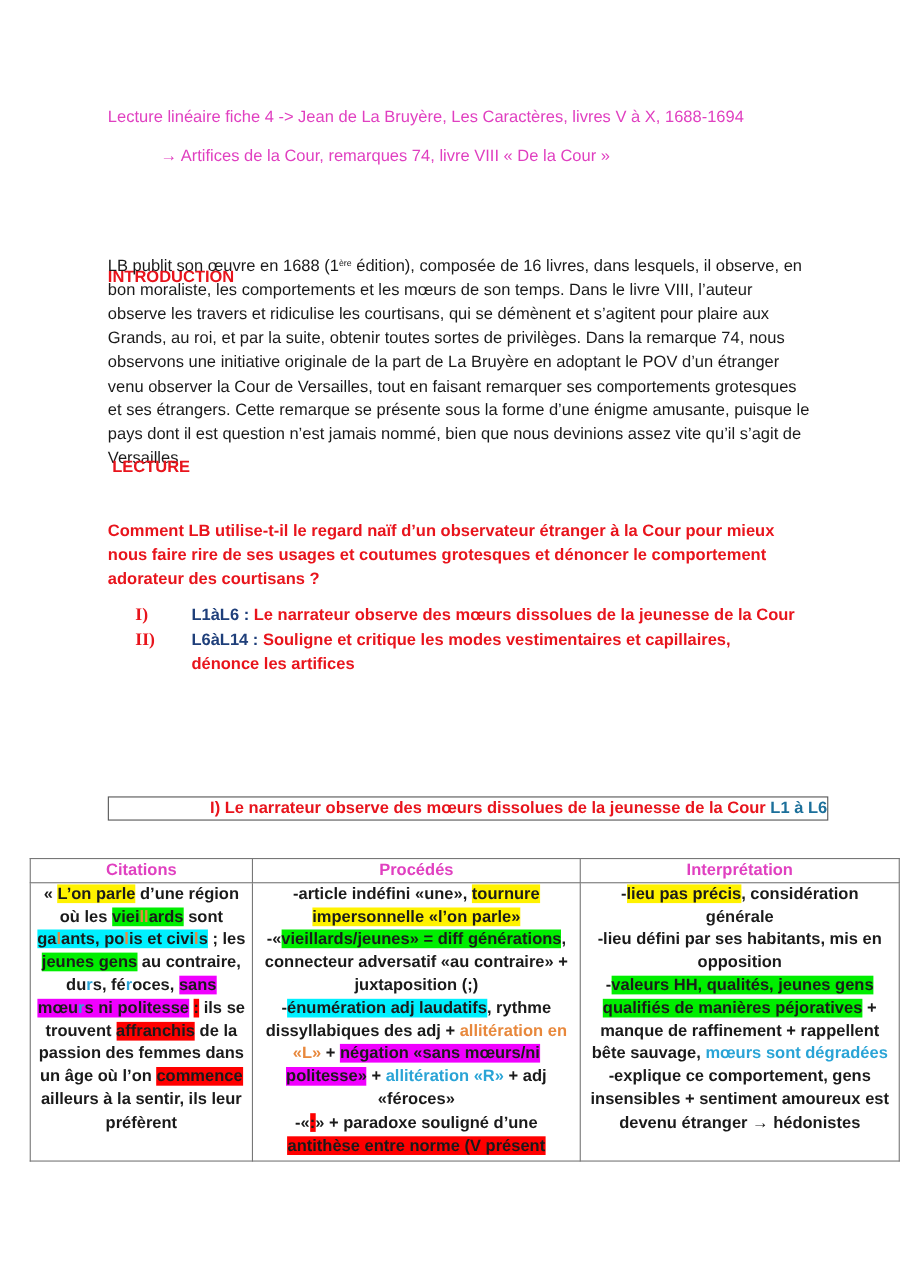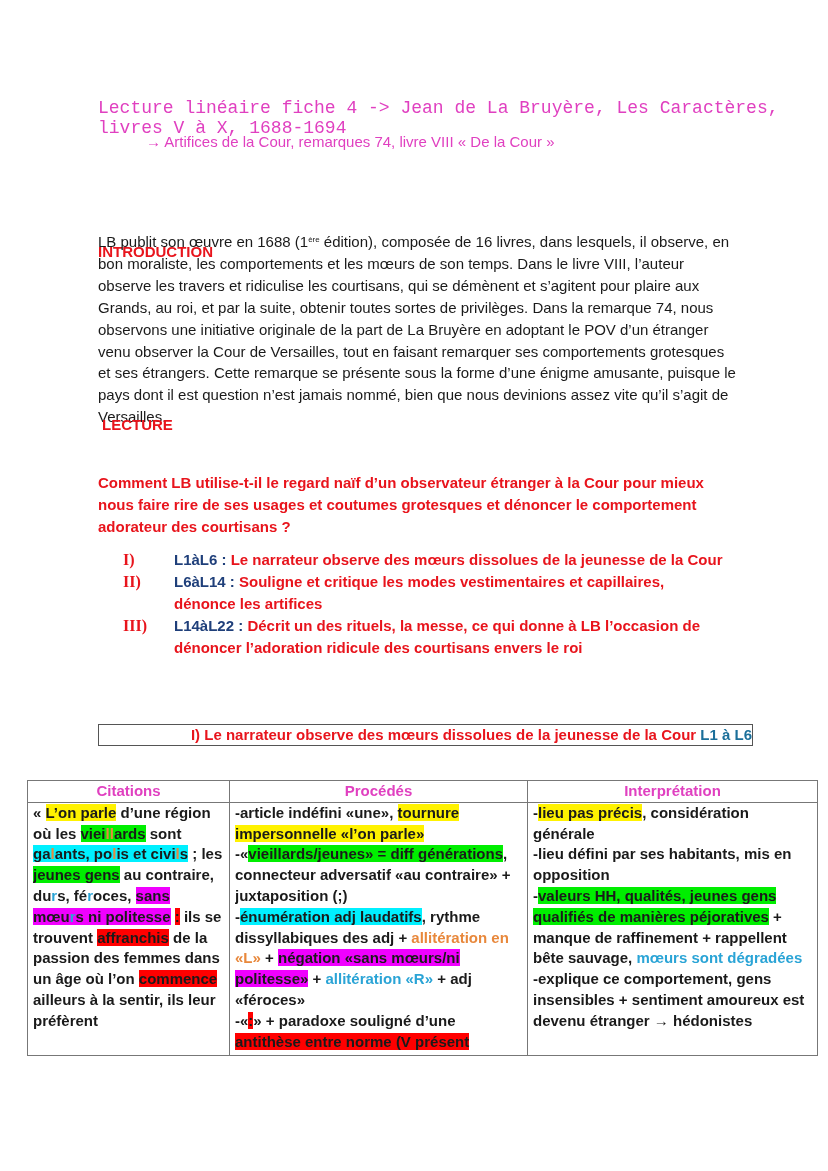--- a/index.html
+++ b/index.html
@@ -10,21 +10,21 @@
   .navy { color: #1f3f7a; }
   .teal { color: #1b6f9a; }
   .orange { color: #e8883c; }
   .lblue { color: #2aa4d6; }
   .hl-yellow { background: #fff200; }
   .hl-green { background: #00ee00; }
   .hl-cyan { background: #00f0ff; }
   .hl-magenta { background: #f000ff; }
   .hl-red { background: #ff0000; }
 
-  .title-line { position: absolute; left: 98px; top: 98px; font-size: 18px; font-family: Liberation Mono, monospace; }
+  .title-line { position: absolute; left: 98px; top: 98px; font-size: 15px; }
   .subtitle-line { position: absolute; left: 146px; top: 133px; font-size: 15px; }
 
   .intro-heading { position: absolute; left: 98px; top: 199px; font-size: 15px; font-weight: bold; margin-top: 44px; }
   .intro-text { position: absolute; left: 98px; top: 231px; width: 640px; font-size: 15px; line-height: 21.9px; }
   .intro-text sup { font-size: 8px; vertical-align: top; position: relative; top: -2px; }
 
   .lecture-heading { position: absolute; left: 102px; top: 416px; font-size: 15px; font-weight: bold; }
   .question { position: absolute; left: 98px; top: 472px; width: 620px; font-size: 15px; font-weight: bold; line-height: 22px; }
 
   .plan { position: absolute; left: 123px; top: 549px; width: 600px; font-size: 15px; font-weight: bold; line-height: 22px; }
@@ -33,21 +33,21 @@
   .plan-body { flex: 1; }
 
   .section-box { position: absolute; left: 98px; top: 724px; width: 655px; height: 22px; border: 1px solid #555;
                  box-sizing: border-box; text-align: right; font-size: 15px; font-weight: bold; line-height: 20px; }
 
   table.analysis { position: absolute; left: 27px; top: 780px; width: 790px; border-collapse: collapse;
                    font-size: 15px; font-weight: bold; line-height: 20.8px; table-layout: fixed; padding-left: 36px; }
   table.analysis th, table.analysis td { border: 1px solid #777; vertical-align: top; padding: 0 5px; }
   table.analysis th { color: #e040c0; text-align: center; font-weight: bold; height: 20px; }
   table.analysis td { height: 250px; overflow: hidden; }
-  .cell-inner { height: 252px; overflow: hidden; }
+  .cell-inner { height: 252px; overflow: hidden; text-align: center; }
 </style>
 </head>
 <body>
 
 <div class="title-line pink">Lecture linéaire fiche 4 -&gt; Jean de La Bruyère, Les Caractères, livres V à X, 1688-1694</div>
 <div class="subtitle-line pink">→ Artifices de la Cour, remarques 74, livre VIII « De la Cour »</div>
 
 <div class="intro-heading red">INTRODUCTION</div>
 <div class="intro-text"><span>LB publit son œuvre en 1688 (1</span><sup>ère</sup><span> édition), composée de 16 livres, dans lesquels, il observe, en bon moraliste, les comportements et les mœurs de son temps. Dans le livre VIII, l’auteur observe les travers et ridiculise les courtisans, qui se démènent et s’agitent pour plaire aux Grands, au roi, et par la suite, obtenir toutes sortes de privilèges. Dans la remarque 74, nous observons une initiative originale de la part de La Bruyère en adoptant le POV d’un étranger venu observer la Cour de Versailles, tout en faisant remarquer ses comportements grotesques et ses étrangers. Cette remarque se présente sous la forme d’une énigme amusante, puisque le pays dont il est question n’est jamais nommé, bien que nous devinions assez vite qu’il s’agit de Versailles.</span></div>
 
@@ -55,24 +55,20 @@
 <div class="question red">Comment LB utilise-t-il le regard naïf d’un observateur étranger à la Cour pour mieux nous faire rire de ses usages et coutumes grotesques et dénoncer le comportement adorateur des courtisans ?</div>
 
 <div class="plan">
   <div class="plan-item">
     <span class="plan-num">I)</span>
     <span class="plan-body"><span class="navy">L1àL6 :</span> <span class="red">Le narrateur observe des mœurs dissolues de la jeunesse de la Cour</span></span>
   </div>
   <div class="plan-item">
     <span class="plan-num">II)</span>
     <span class="plan-body"><span class="navy">L6àL14 :</span> <span class="red">Souligne et critique les modes vestimentaires et capillaires, dénonce les artifices</span></span>
-  </div>
-  <div class="plan-item">
-    <span class="plan-num">III)</span>
-    <span class="plan-body"><span class="navy">L14àL22 :</span> <span class="red">Décrit un des rituels, la messe, ce qui donne à LB l’occasion de dénoncer l’adoration ridicule des courtisans envers le roi</span></span>
   </div>
 </div>
 
 <div class="section-box">
   <span class="red">I)  Le narrateur observe des mœurs dissolues de la jeunesse de la Cour</span>
   <span class="teal">L1 à L6</span>
 </div>
 
 <table class="analysis">
   <colgroup>

